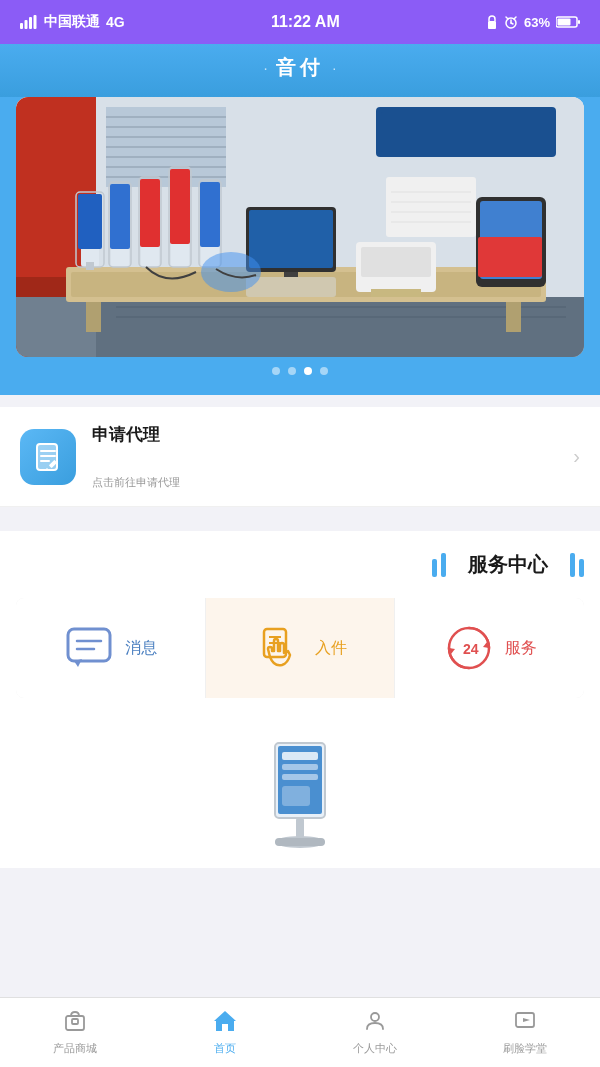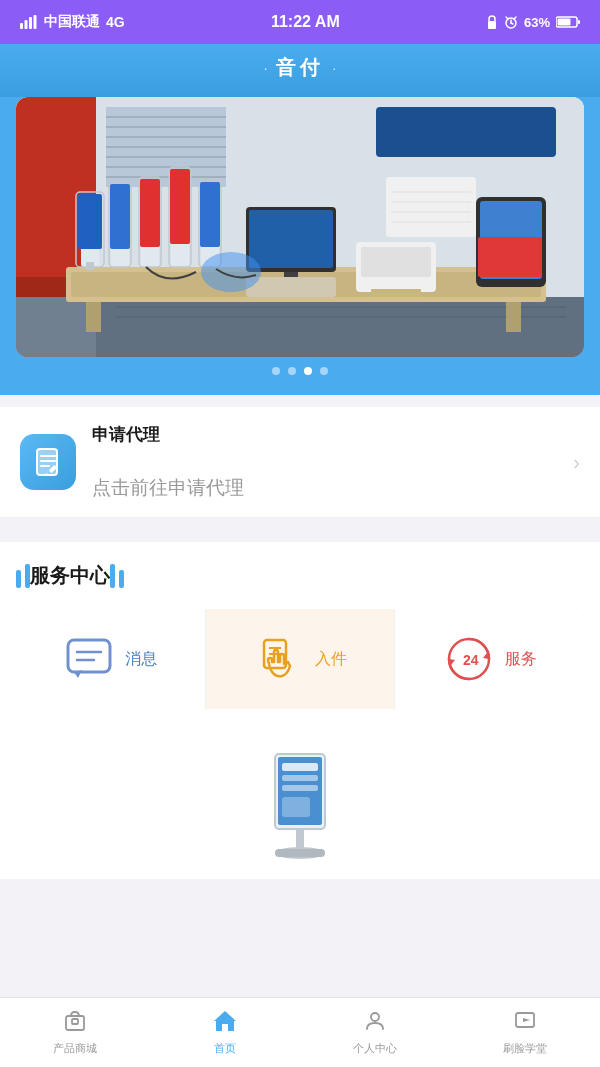--- a/index.html
+++ b/index.html
@@ -109,40 +109,40 @@
       flex-shrink: 0;
     }
     .agency-text { }
     .agency-title {
       font-size: 17px;
       font-weight: 600;
       color: #1a1a1a;
       margin-bottom: 4px;
     }
     .agency-sub {
-      font-size: 19px;
+      font-size: 11px;
       color: #999;
       margin-top: 29px;
     }
     .agency-arrow {
       color: #ccc;
       font-size: 20px;
     }
 
     
     .service-section {
       background: white;
       margin: 12px 0 0;
       padding: 20px 16px;
     }
     .service-header {
       display: flex;
       align-items: center;
-      justify-content: flex-start;
-      gap: 0;
+      justify-content: flex-end;
+      gap: 22px;
       margin-bottom: 20px;
     }
     .service-title {
       font-size: 20px;
       font-weight: 700;
       color: #1a1a1a;
     }
     .service-bars {
       display: flex;
       gap: 4px;

